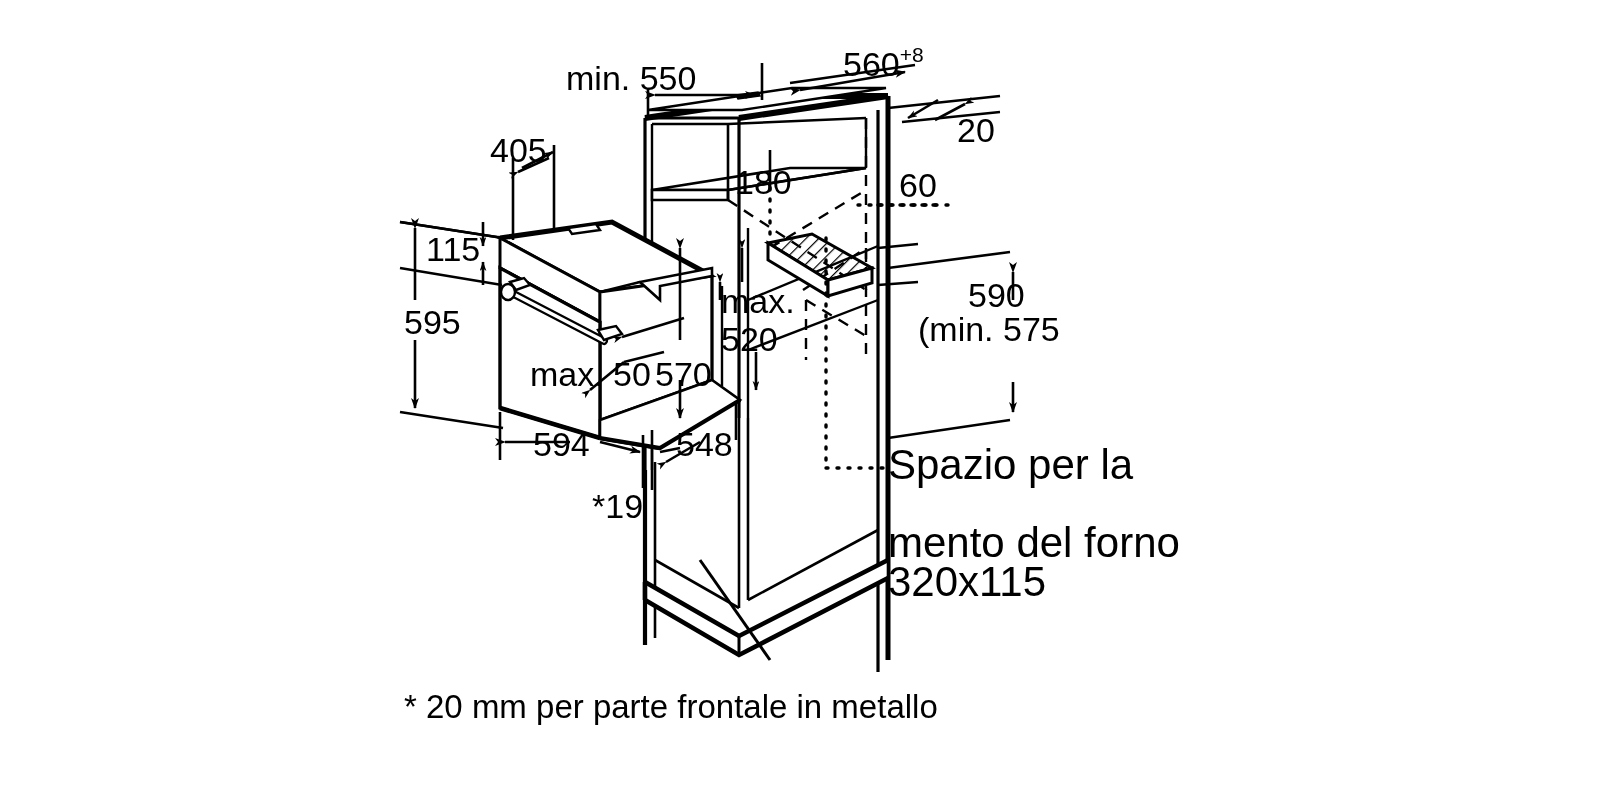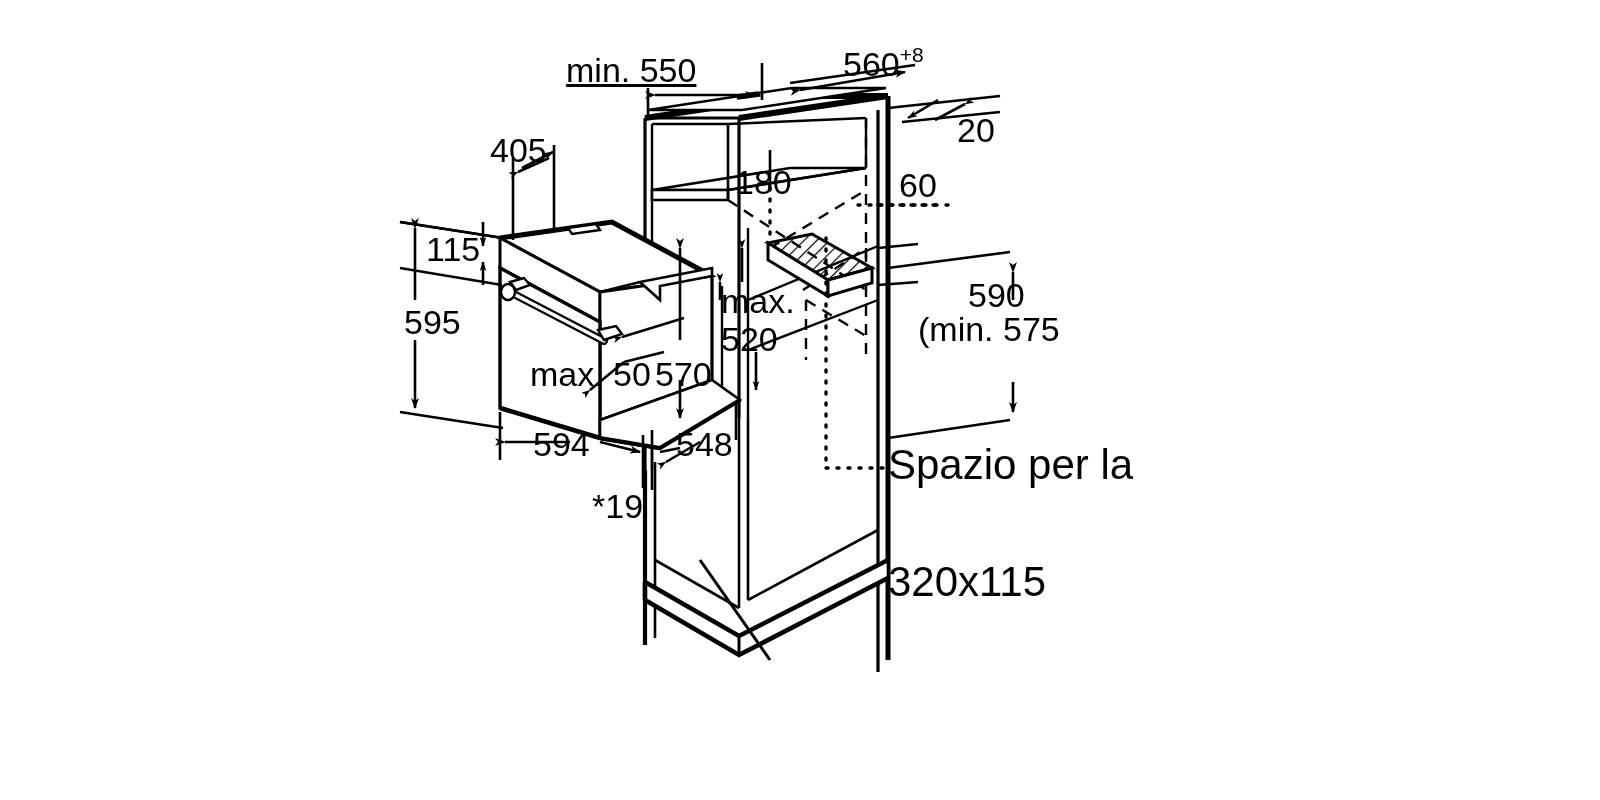--- a/index.html
+++ b/index.html
@@ -288,21 +288,21 @@
       </g>
 
       <g stroke="#000" stroke-width="2.6">
         <path d="M878,248 L918,244"></path>
         <path d="M878,285 L918,282"></path>
       </g>
 
     </g>
   </svg>
 
-  <div class="lbl dim" style="left:566px; top:53px;text-decoration:underline;">min. 550</div>
+  <div class="lbl dim" style="left:566px; top:61px;">min. 550</div>
 
   <div class="lbl dim" style="left:843px; top:46px;"><span>560</span><span class="sup">+8</span></div>
 
   <div class="lbl dim" style="left:957px; top:113px;">20</div>
 
   <div class="lbl dim" style="left:899px; top:168px;">60</div>
 
   <div class="lbl dim" style="left:735px; top:165px;">180</div>
 
   <div class="lbl dim" style="left:490px; top:121px;margin-top:12px;">405</div>
@@ -324,17 +324,19 @@
   <div class="lbl dim" style="left:676px; top:427px;">548</div>
 
   <div class="lbl dim" style="left:592px; top:489px;">*19</div>
 
   <div class="lbl dim" style="left:968px; top:278px;">590</div>
 
   <div class="lbl dim" style="left:918px; top:312px;">(min. 575</div>
 
 
   <div class="lbl note" style="left:888px; top:444px;">Spazio per la</div>
+  <div class="lbl note" style="left:888px; top:522px;">mento del forno</div>
   <div class="lbl note" style="left:888px; top:561px;">320x115</div>
 
+  <div class="lbl foot" style="left:404px; top:690px;">* 20 mm per parte frontale in metallo</div>
 
 
 </div>
 
 </body></html>

